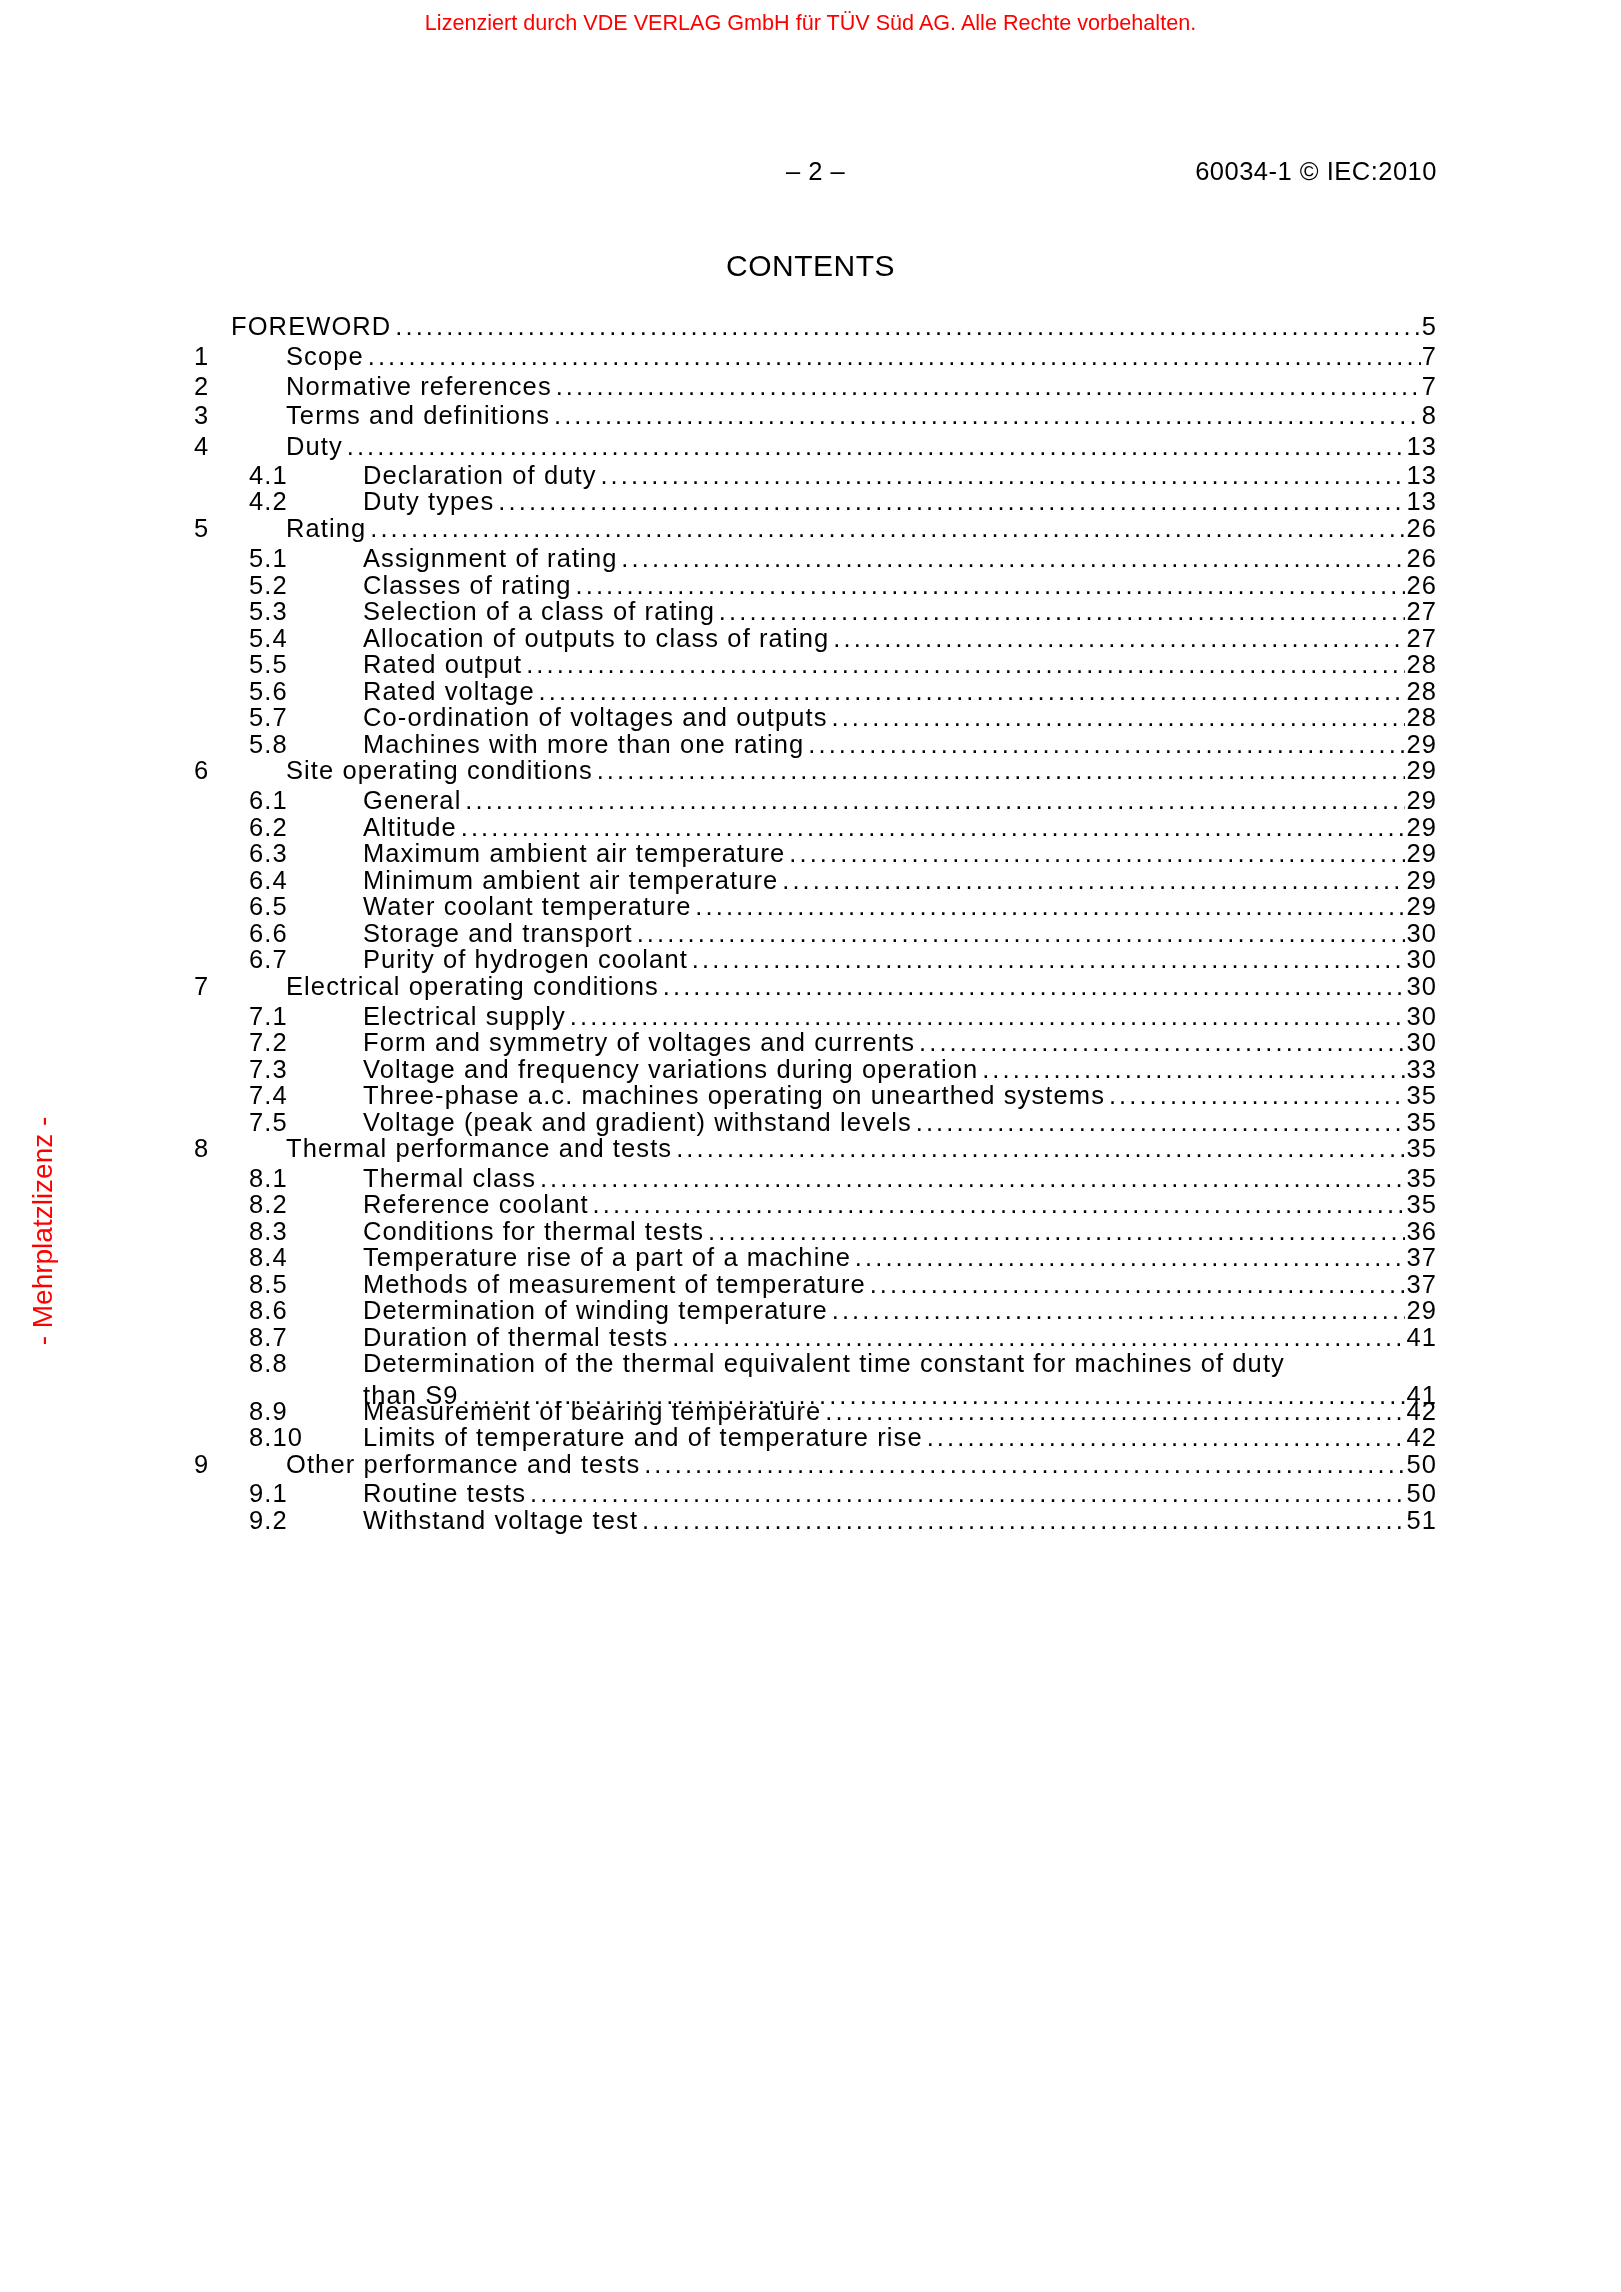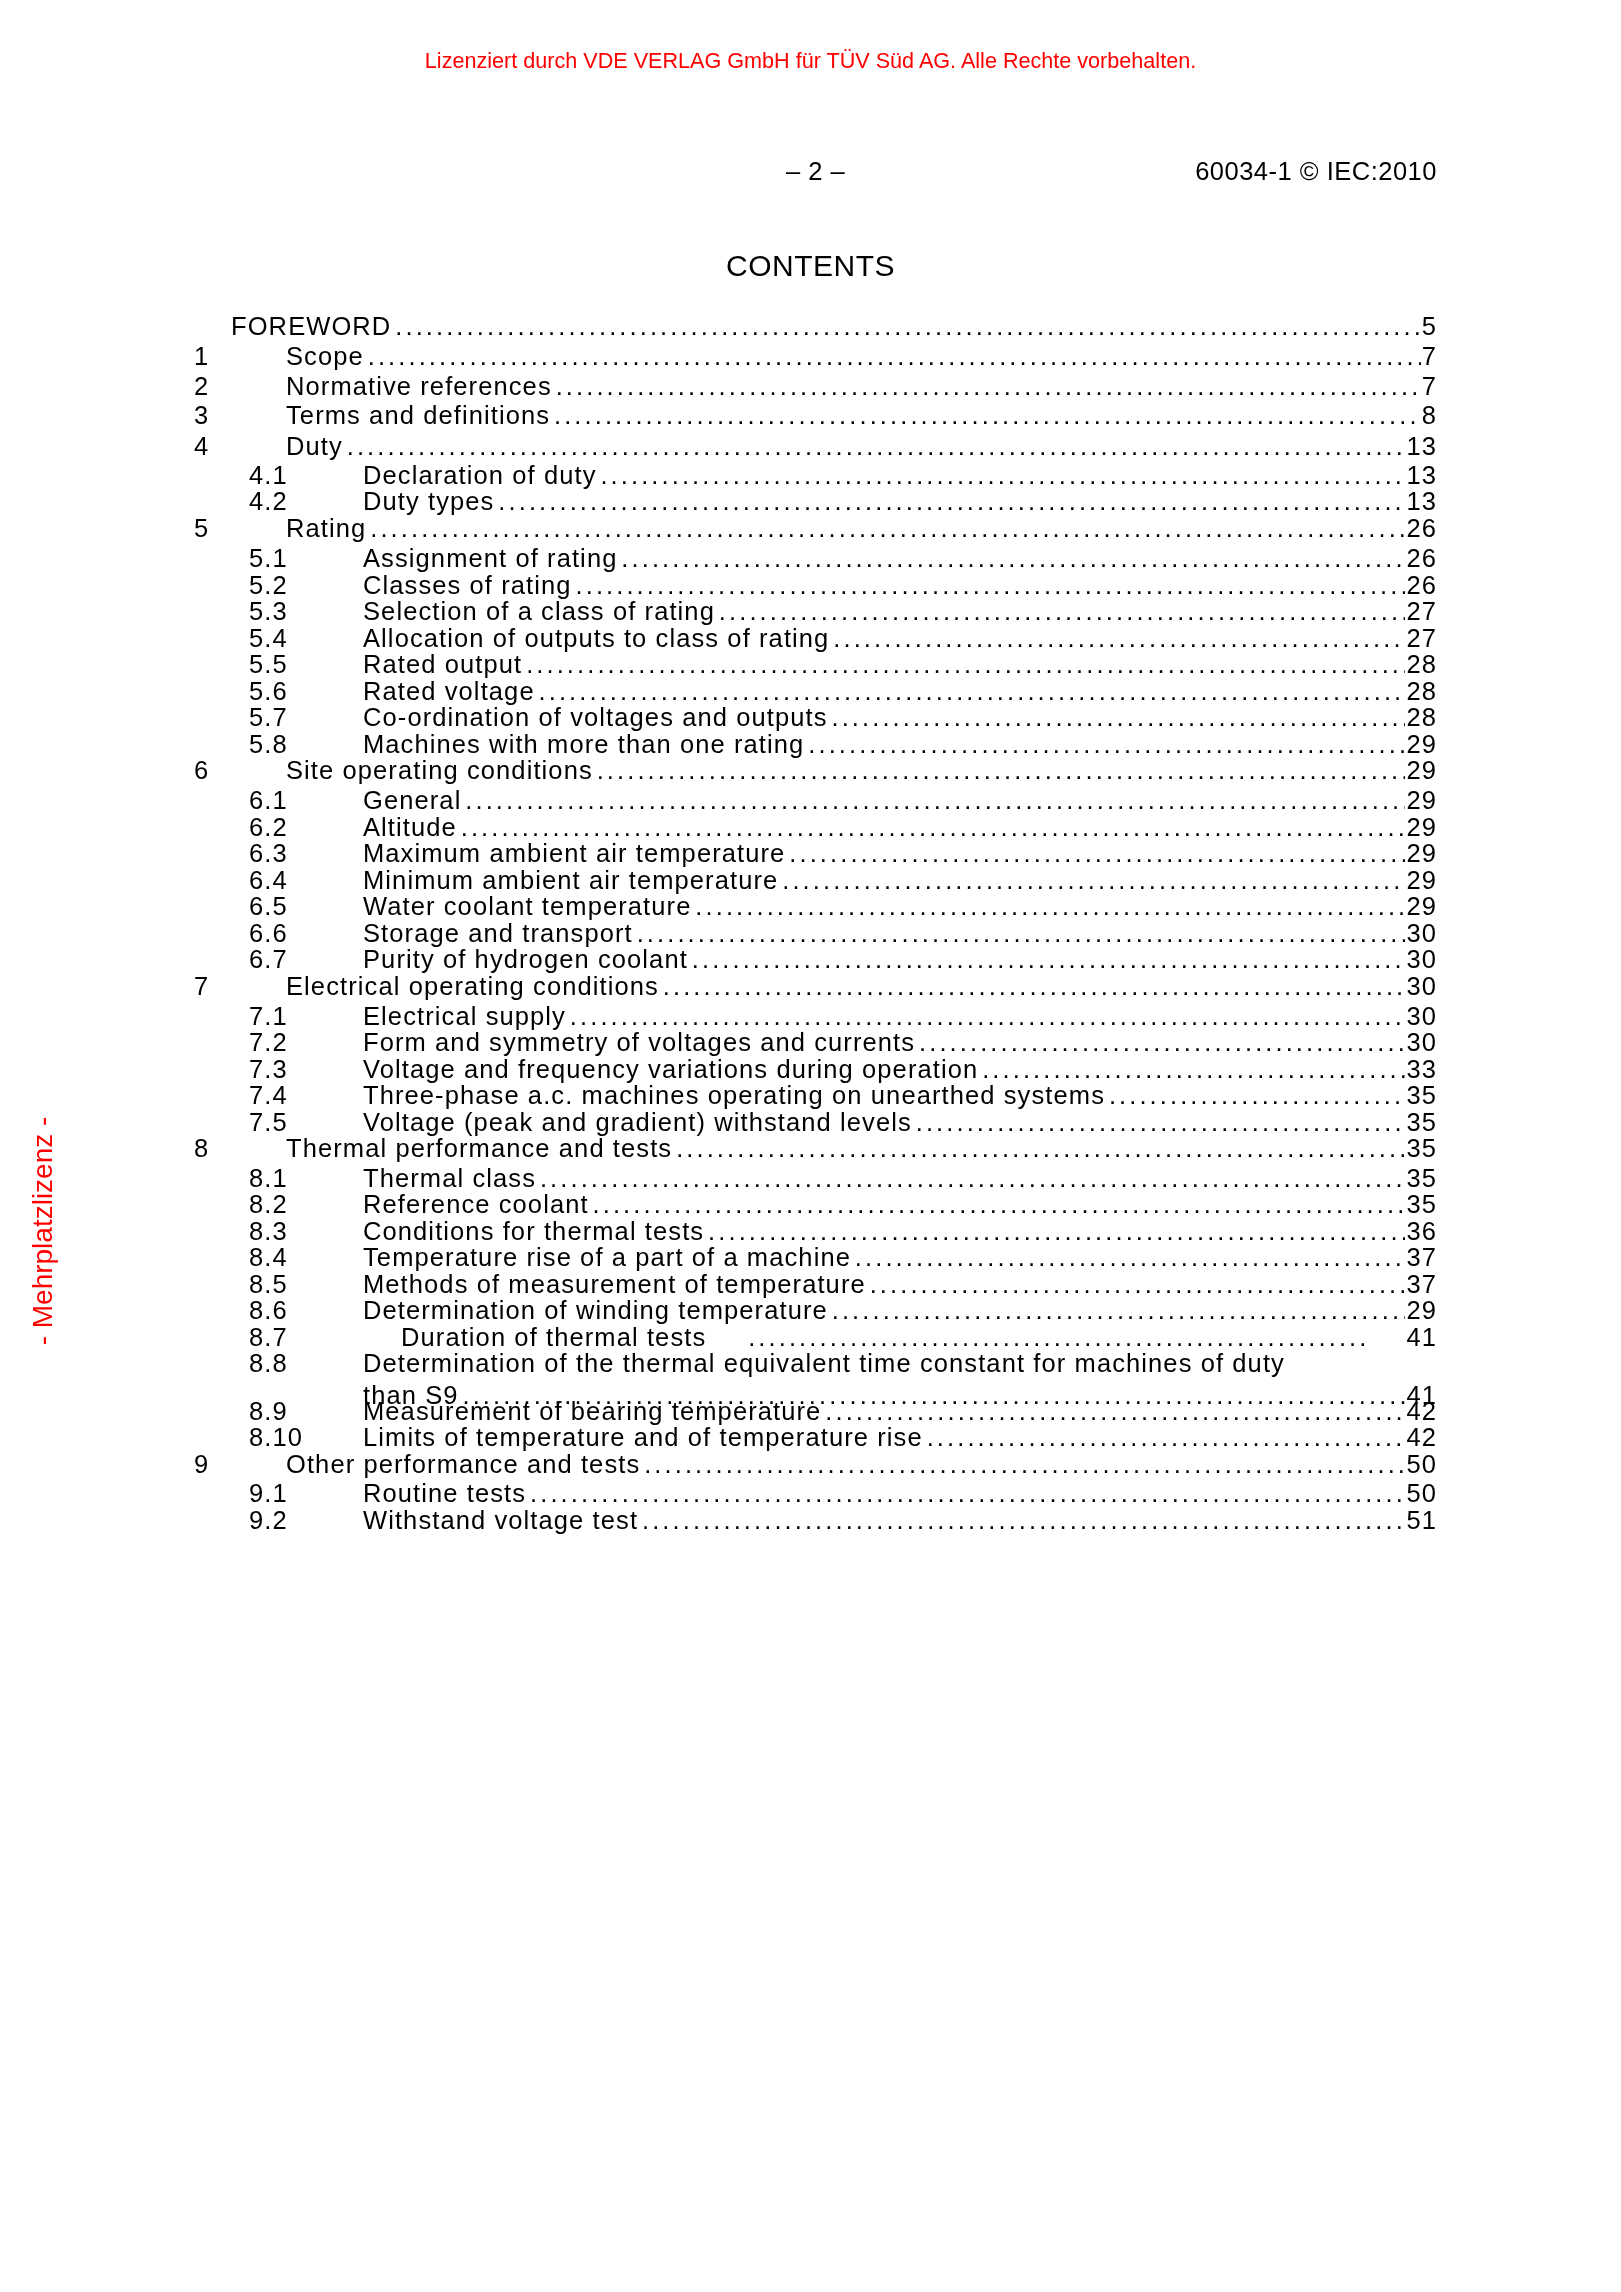--- a/index.html
+++ b/index.html
@@ -17,21 +17,20 @@
     }
     .license-banner {
       position: absolute;
       top: 9.8px;
       left: 0;
       width: 1621px;
       text-align: center;
       color: #ff0000;
       font-size: 21.6px;
       letter-spacing: 0px;
-      margin-top: 38px;
     }
     .side-watermark {
       position: absolute;
       left: 27.4px;
       top: 1247px;
       transform: translate(0, -50%) rotate(-90deg);
       transform-origin: 0 0;
       color: #ff0000;
       font-size: 28px;
       white-space: nowrap;
@@ -362,21 +361,21 @@
       <span class="title">Methods of measurement of temperature</span>
       <span class="leader"></span>
       <span class="page">37</span>
     </div>
     <div class="toc-row level-2" style="top: 984px;">
       <span class="num">8.6</span>
       <span class="title">Determination of winding temperature</span>
       <span class="leader"></span>
       <span class="page">29</span>
     </div>
-    <div class="toc-row level-2" style="top: 1011px; gap: 38px;">
+    <div class="toc-row level-2" style="top: 1011px;">
       <span class="num">8.7</span>
       <span class="title">Duration of thermal tests</span>
       <span class="leader"></span>
       <span class="page">41</span>
     </div>
     <div class="toc-row level-2 wrap" style="top: 1037px;">
       <div class="line1">
         <span class="num">8.8</span>
         <span class="title">Determination of the thermal equivalent time constant for machines  of duty</span>
       </div>

